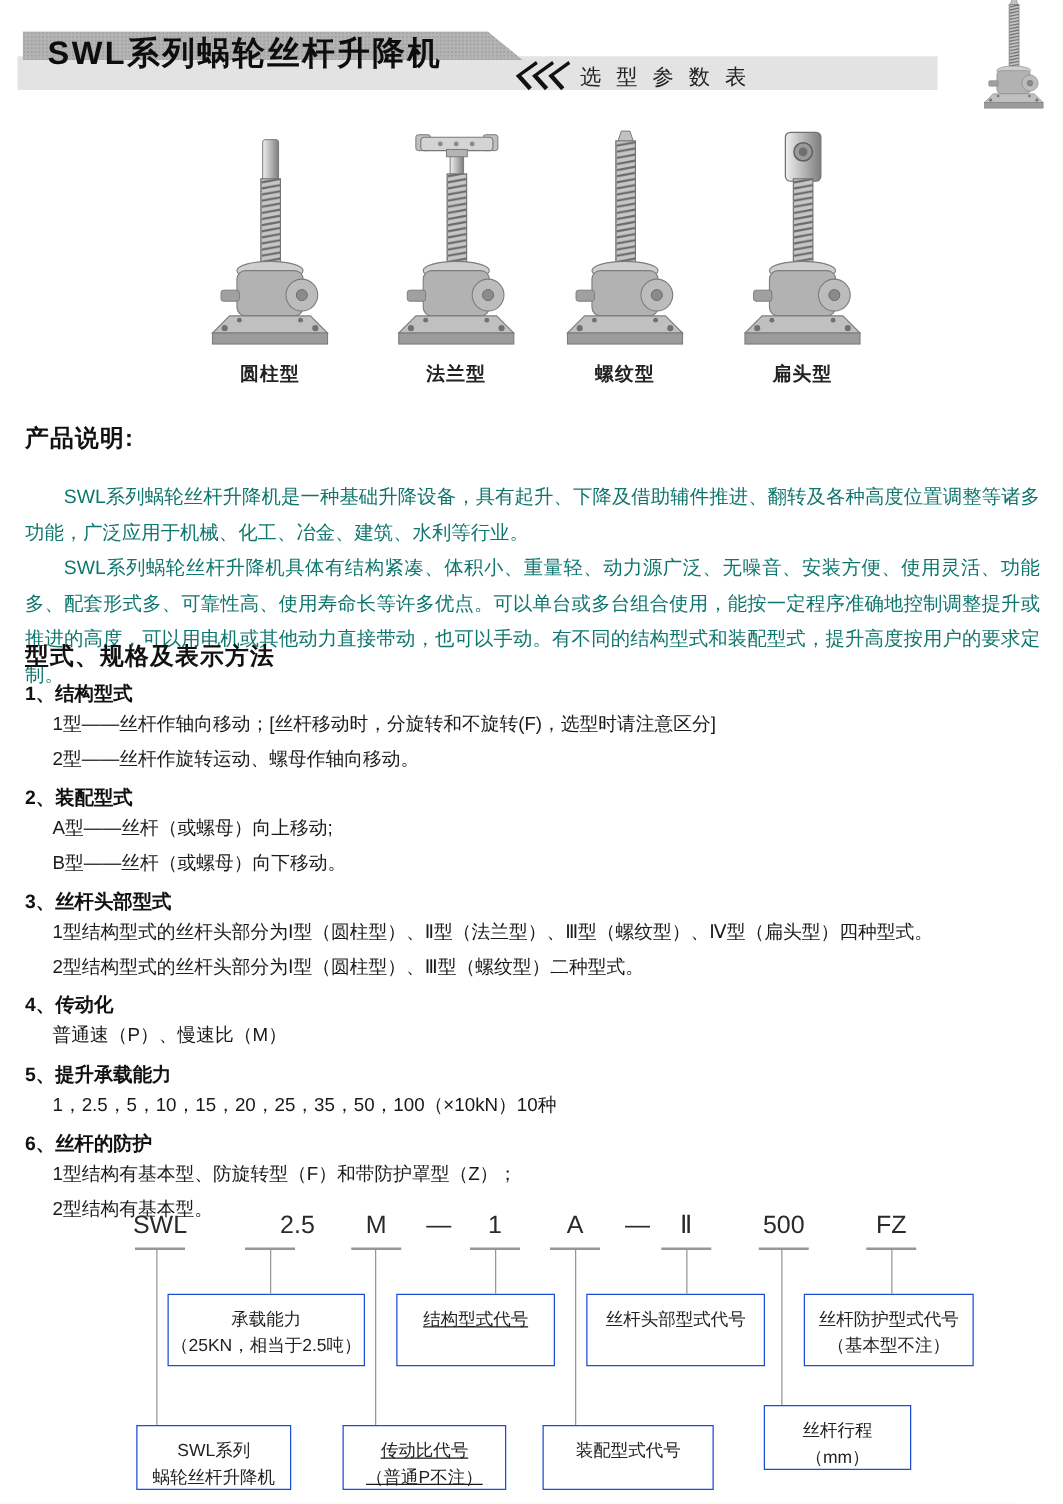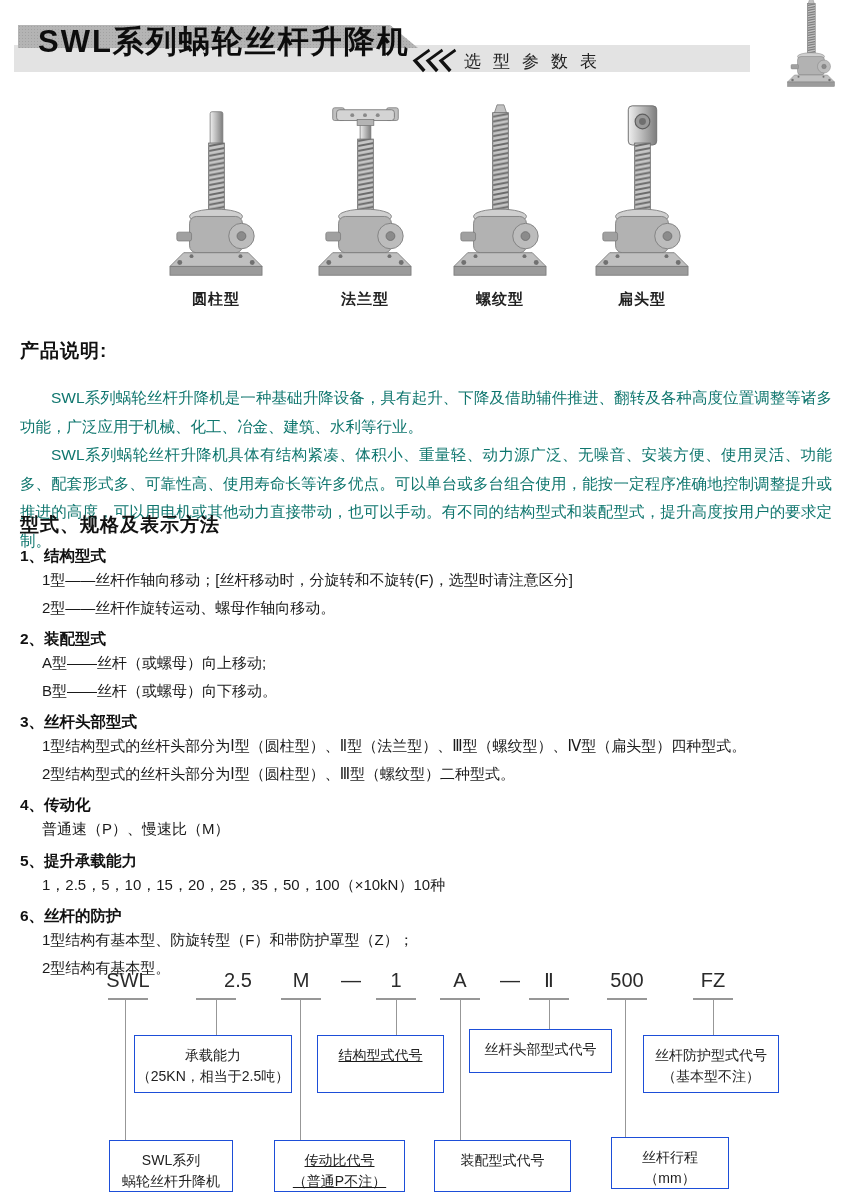--- a/index.html
+++ b/index.html
@@ -17,21 +17,21 @@
   }
   .band-dark {
     position:absolute; left:18px; top:25px; width:400px; height:23px;
     background-color:#b4b4b4;
     background-image: radial-gradient(circle, #a2a2a2 28%, rgba(0,0,0,0) 30%);
     background-size: 3px 3px;
     clip-path: polygon(0 0, 372px 0, 100% 100%, 0 100%);
   }
   .page-title {
     position:absolute; left:38px; top:27px;
-    font-size:31px; font-weight:bold; letter-spacing:2px; color:#0d0d0d;
+    font-size:26px; font-weight:bold; letter-spacing:2px; color:#0d0d0d;
     line-height:30px; white-space:nowrap;
   }
   .chevrons { position:absolute; left:410px; top:48px; }
   .subtitle {
     position:absolute; left:464px; top:50px;
     font-size:17px; letter-spacing:12px; color:#222; white-space:nowrap;
   }
   .corner-art { position:absolute; left:782px; top:-4px; }
 
   
@@ -294,37 +294,37 @@
       <div class="code" style="left: 713px; top: 10px;">FZ</div>
       <div class="code-underline" style="left: 693px; top: 40px; border-top-color: rgb(151, 151, 151);"></div>
       <div class="code-vline" style="left: 713px; top: 42px; height: 35px; border-left-color: rgb(151, 151, 151);"></div>
       <div class="mbox" style="left: 134px; width: 158px; top: 77px; height: 58px;">
         <div class="mline">承载能力</div>
         <div class="mline">（25KN，相当于2.5吨）</div>
       </div>
       <div class="mbox" style="left: 317px; width: 127px; top: 77px; height: 58px; text-decoration: underline;">
         <div class="mline">结构型式代号</div>
       </div>
-      <div class="mbox" style="left: 469px; width: 143px; top: 71px; height: 44px;">
+      <div class="mbox" style="left: 469px; width: 143px; top: 77px; height: 58px;">
         <div class="mline">丝杆头部型式代号</div>
       </div>
       <div class="mbox" style="left: 643px; width: 136px; top: 77px; height: 58px;">
         <div class="mline">丝杆防护型式代号</div>
         <div class="mline">（基本型不注）</div>
       </div>
       <div class="mbox" style="left: 109px; width: 124px; top: 182px; height: 52px;">
         <div class="mline">SWL系列</div>
         <div class="mline">蜗轮丝杆升降机</div>
       </div>
       <div class="mbox" style="left: 274px; width: 131px; top: 182px; height: 52px; text-decoration: underline;">
         <div class="mline">传动比代号</div>
         <div class="mline">（普通P不注）</div>
       </div>
       <div class="mbox" style="left: 434px; width: 137px; top: 182px; height: 52px;">
         <div class="mline">装配型式代号</div>
       </div>
-      <div class="mbox" style="left: 611px; width: 118px; top: 179px; height: 52px;">
+      <div class="mbox" style="left: 611px; width: 118px; top: 166px; height: 52px;">
         <div class="mline">丝杆行程</div>
         <div class="mline">（mm）</div>
       </div>
     </div>
 
 </div>
 
 </body></html>

